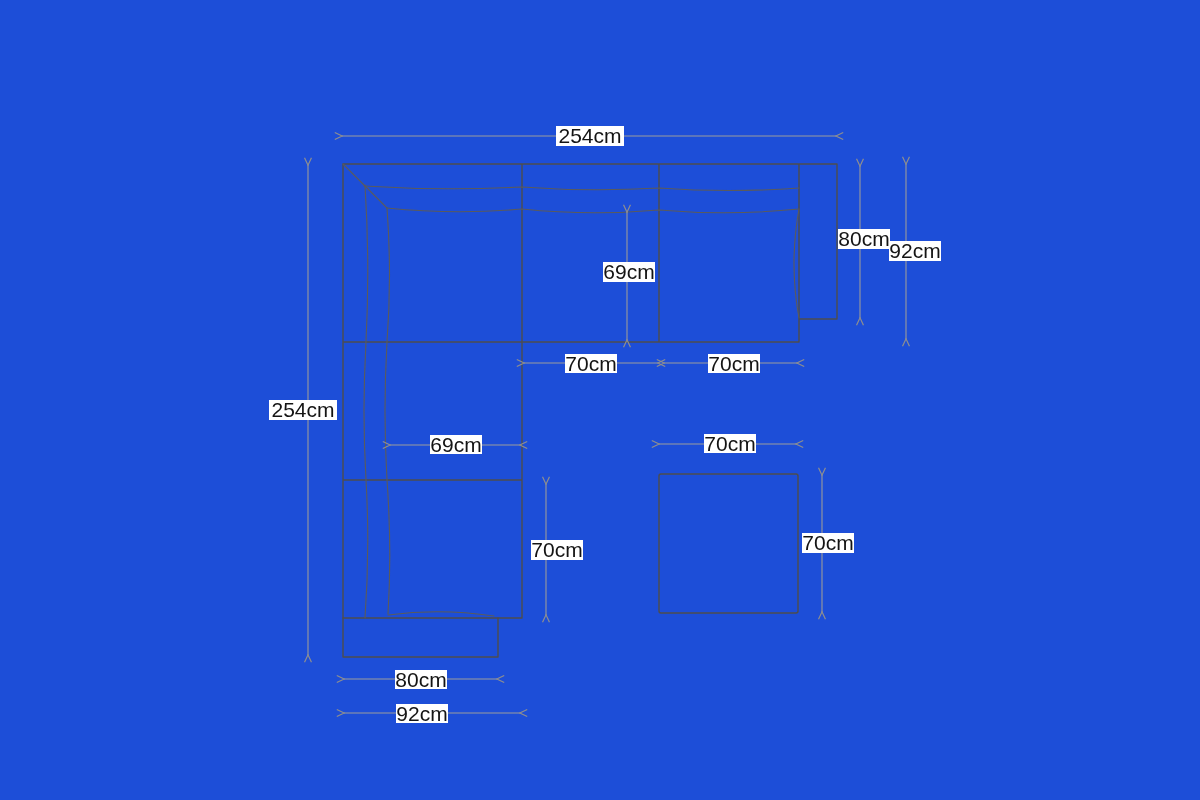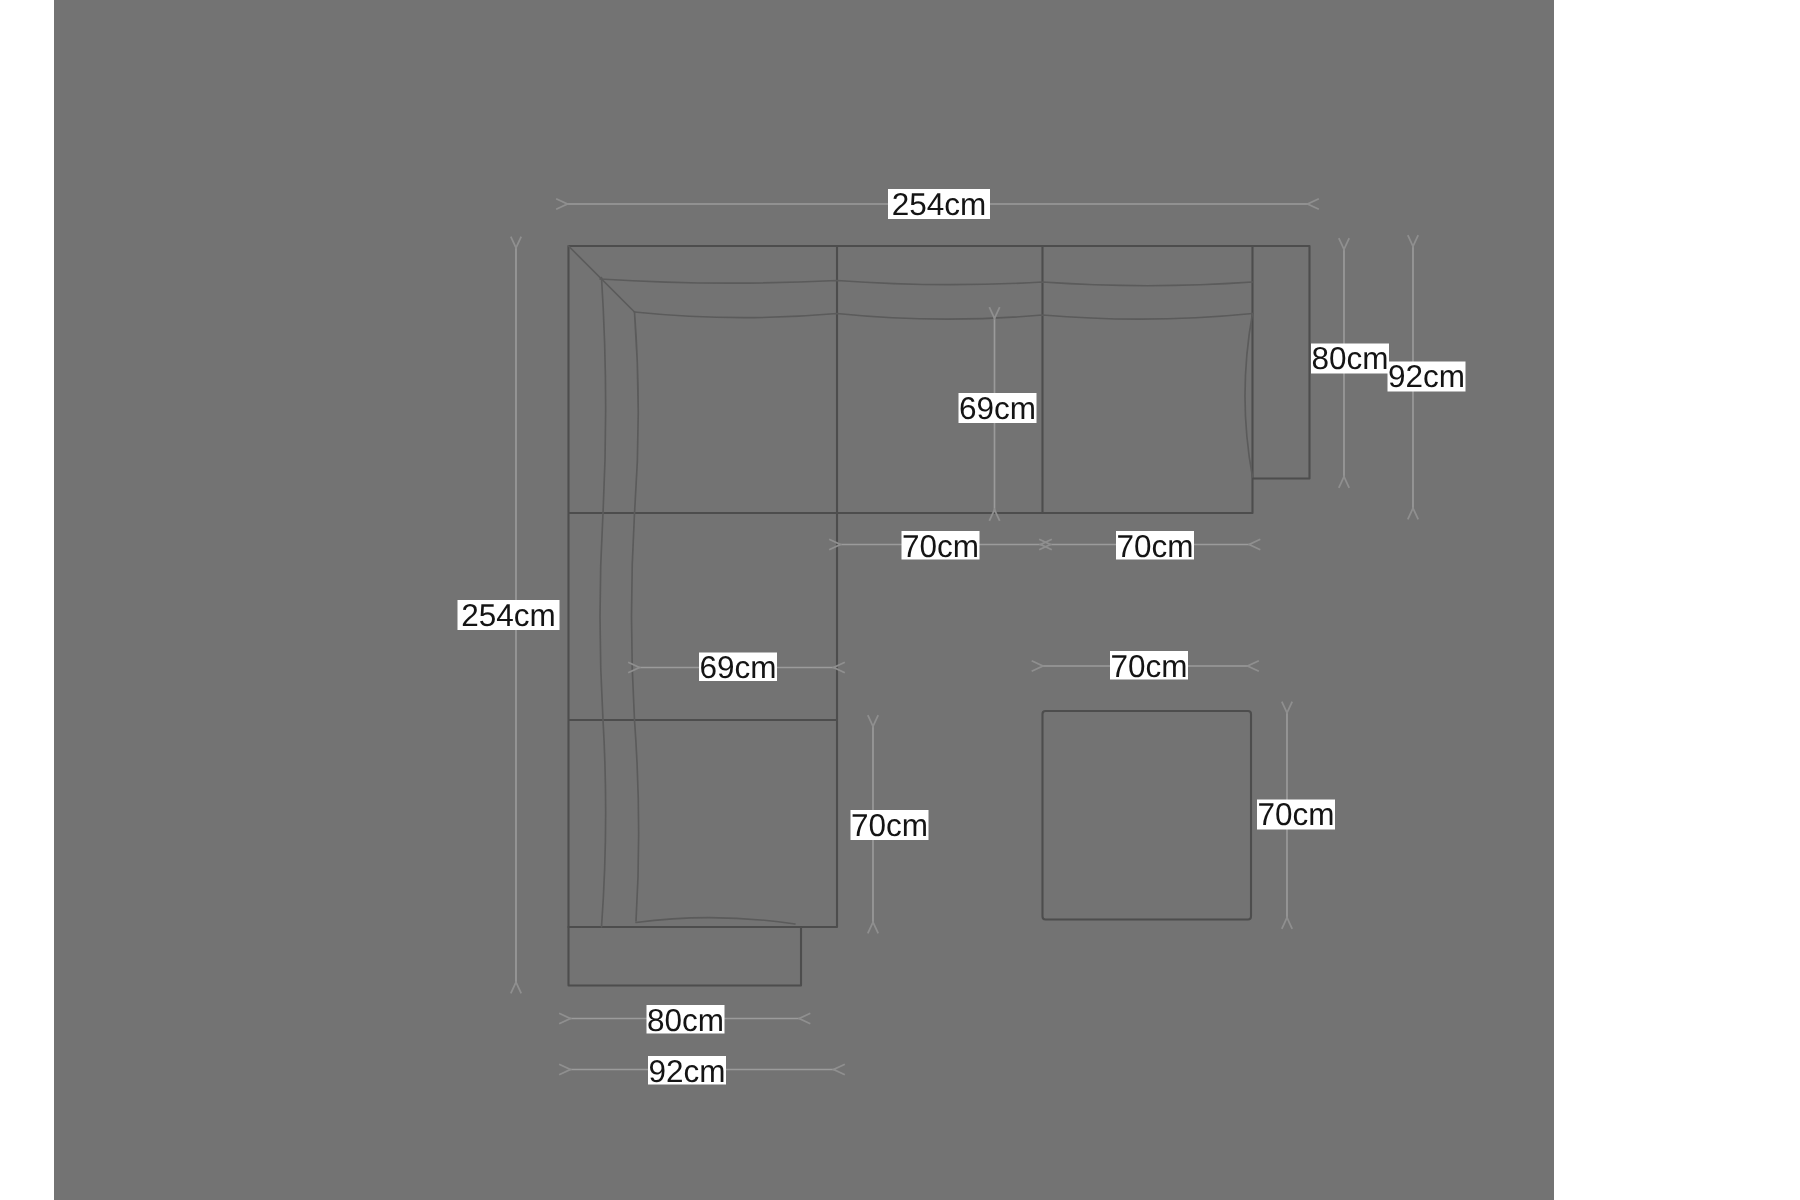--- a/index.html
+++ b/index.html
@@ -6,24 +6,23 @@
     margin: 0;
     padding: 0;
     background: #ffffff;
     width: 1200px;
     height: 800px;
     overflow: hidden;
     font-family: "Liberation Sans", sans-serif;
   }
   #stage {
     position: relative;
-    width: 1000px;
+    width: 1200px;
     height: 800px;
-    background: #737373;
-    margin-left: 36px;
+    background: #1d4ed8;
   }
   svg { display: block; }
   .outline {
     fill: none;
     stroke: #4d4d4d;
     stroke-width: 1.4;
     stroke-linejoin: round;
     stroke-linecap: round;
   }
   .seam {

